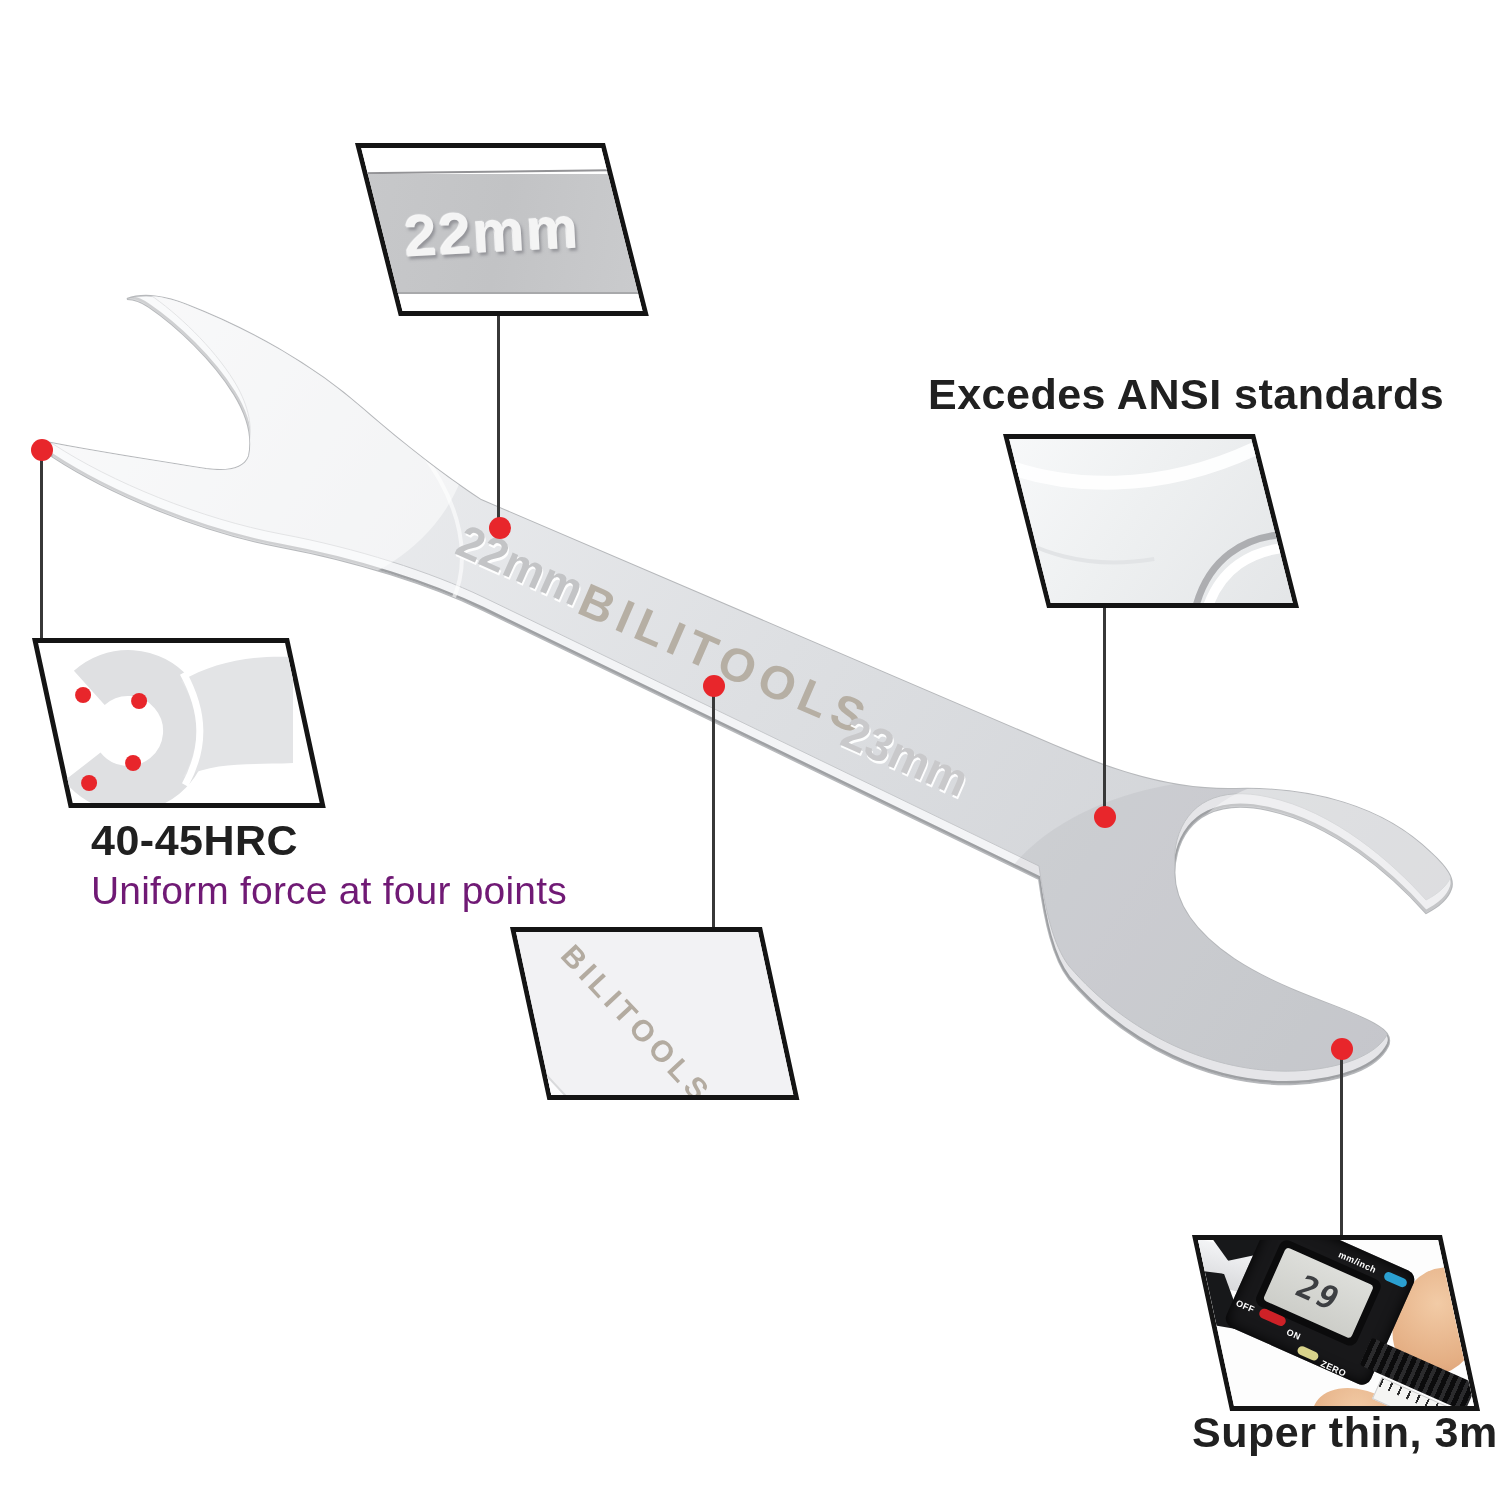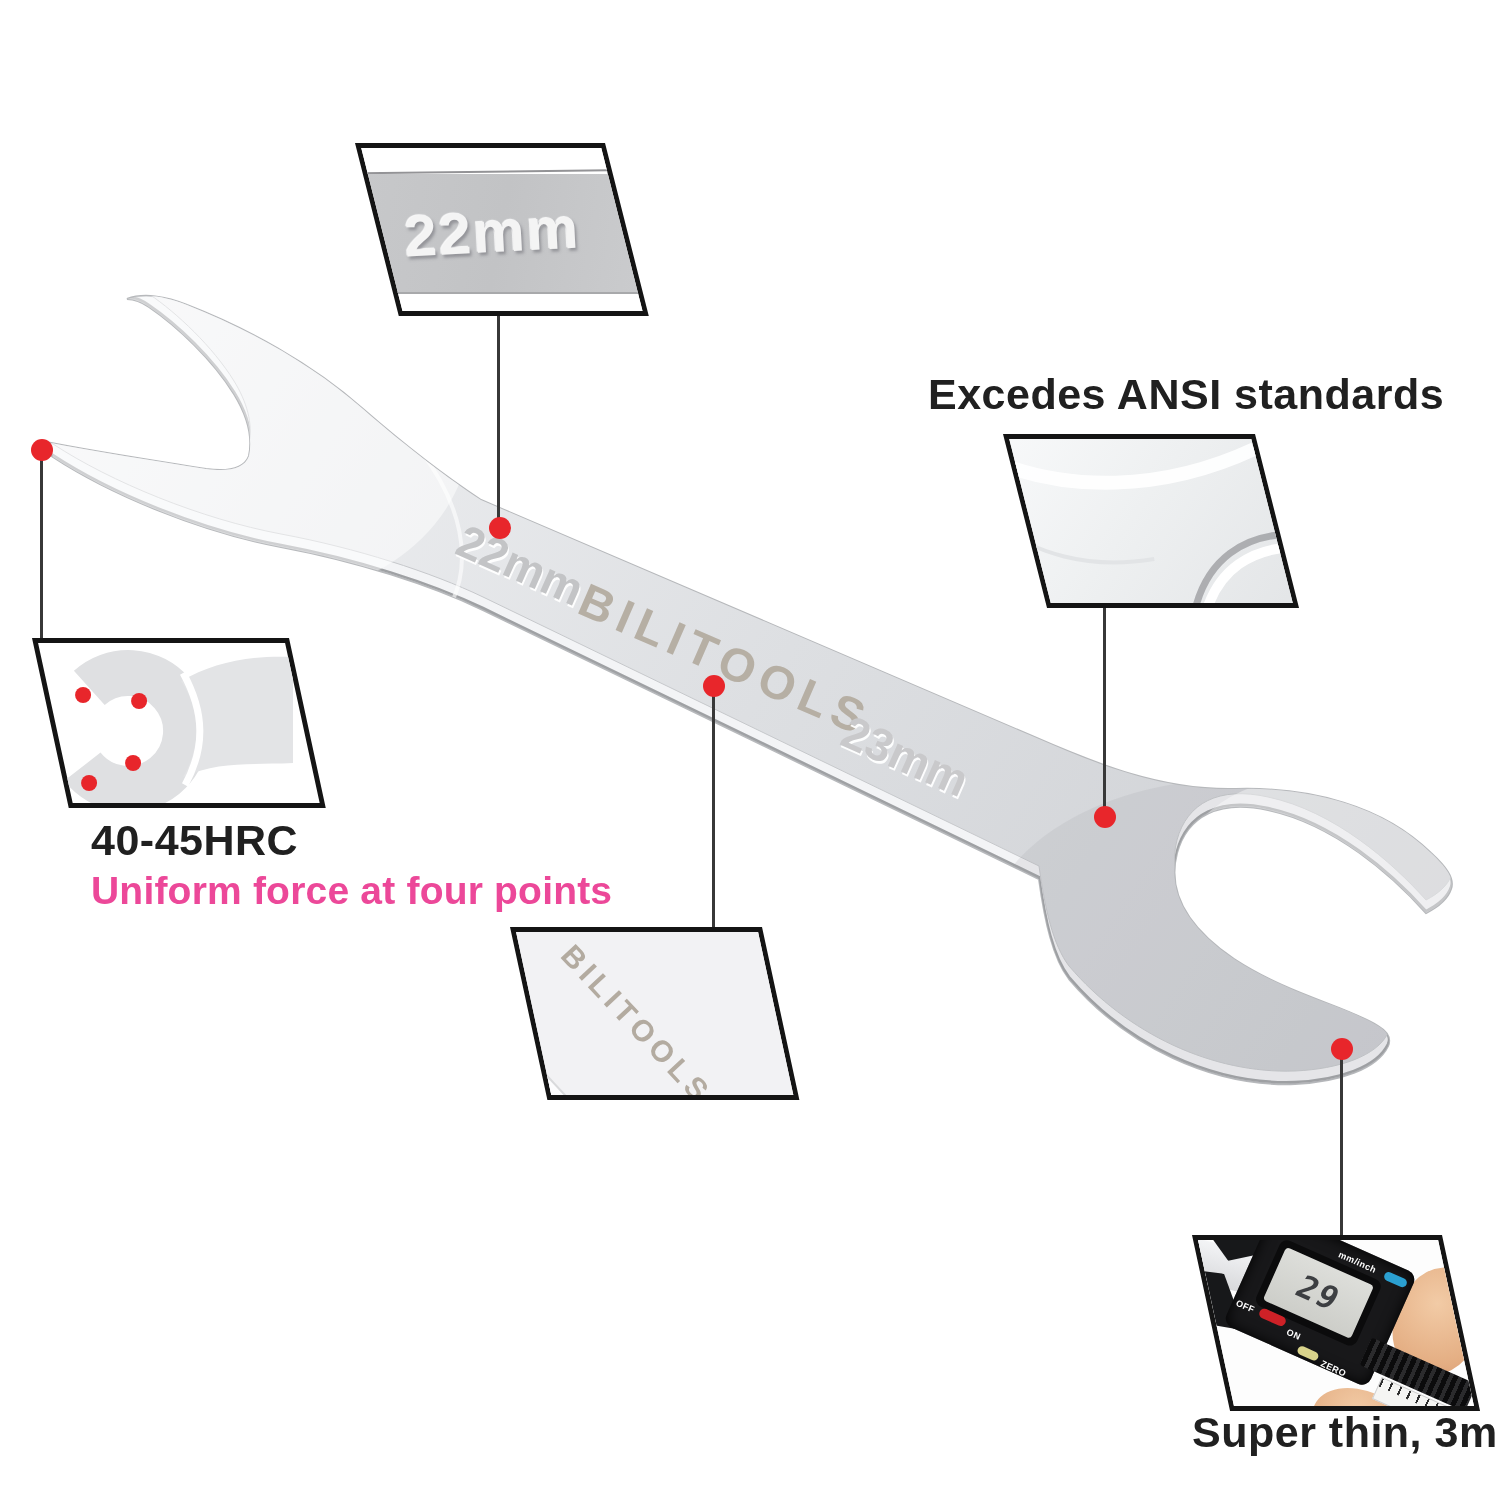--- a/index.html
+++ b/index.html
@@ -1,21 +1,21 @@
 <!DOCTYPE html>
 <html><head>
 <meta charset="utf-8">
 <style>
   html,body{margin:0;padding:0;background:#ffffff;}
   #stage{position:relative;width:1500px;height:1500px;background:#ffffff;overflow:hidden;
          font-family:"Liberation Sans",sans-serif;color:#202020;}
   .abs{position:absolute;}
   
   .callout-title{font-weight:bold;font-size:43px;letter-spacing:.5px;line-height:52px;color:#202020;white-space:nowrap;}
-  .callout-sub{font-weight:bold;font-size:39px;letter-spacing:.2px;line-height:50px;color:#ec4899;white-space:nowrap;}
+  .callout-sub{font-weight:normal;font-size:39px;letter-spacing:.2px;line-height:50px;color:#701a75;white-space:nowrap;}
   
   .pgram{position:absolute;border:5px solid #141414;box-sizing:border-box;overflow:hidden;
          transform-origin:top left;background:#ffffff;}
   .pgram-inner{position:absolute;top:0;bottom:0;left:-55px;right:-55px;transform-origin:top left;}
   .sk14{transform:skewX(14.2deg);}   .unsk14{transform:skewX(-14.2deg);}
   .sk12{transform:skewX(12.2deg);}   .unsk12{transform:skewX(-12.2deg);}
   
   .cline{position:absolute;width:3px;background:#383838;}
   .fdot{position:absolute;width:22px;height:22px;border-radius:50%;background:#e8262b;}
   

